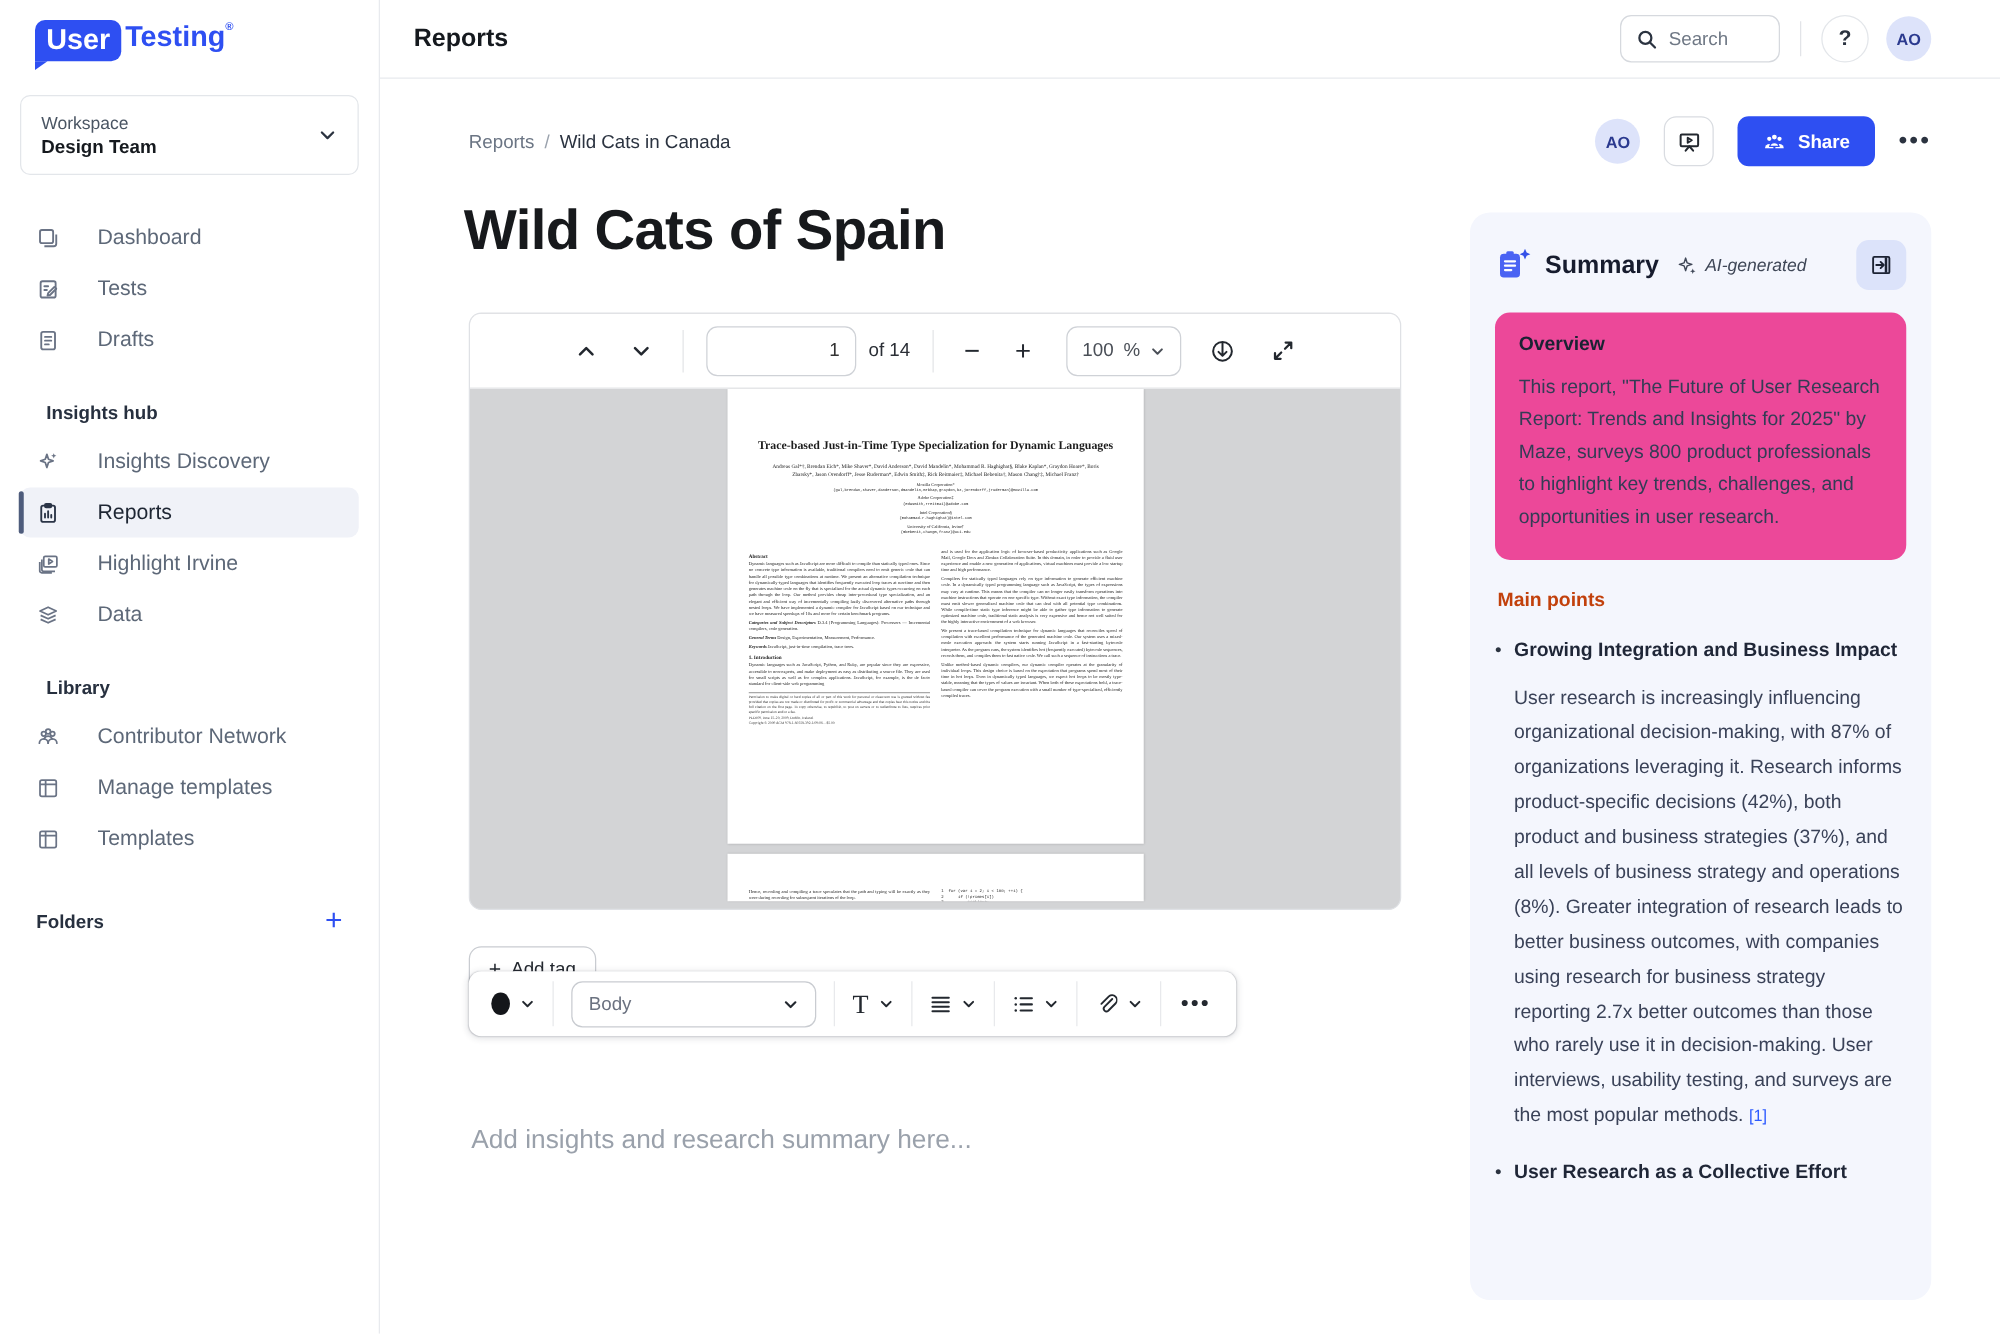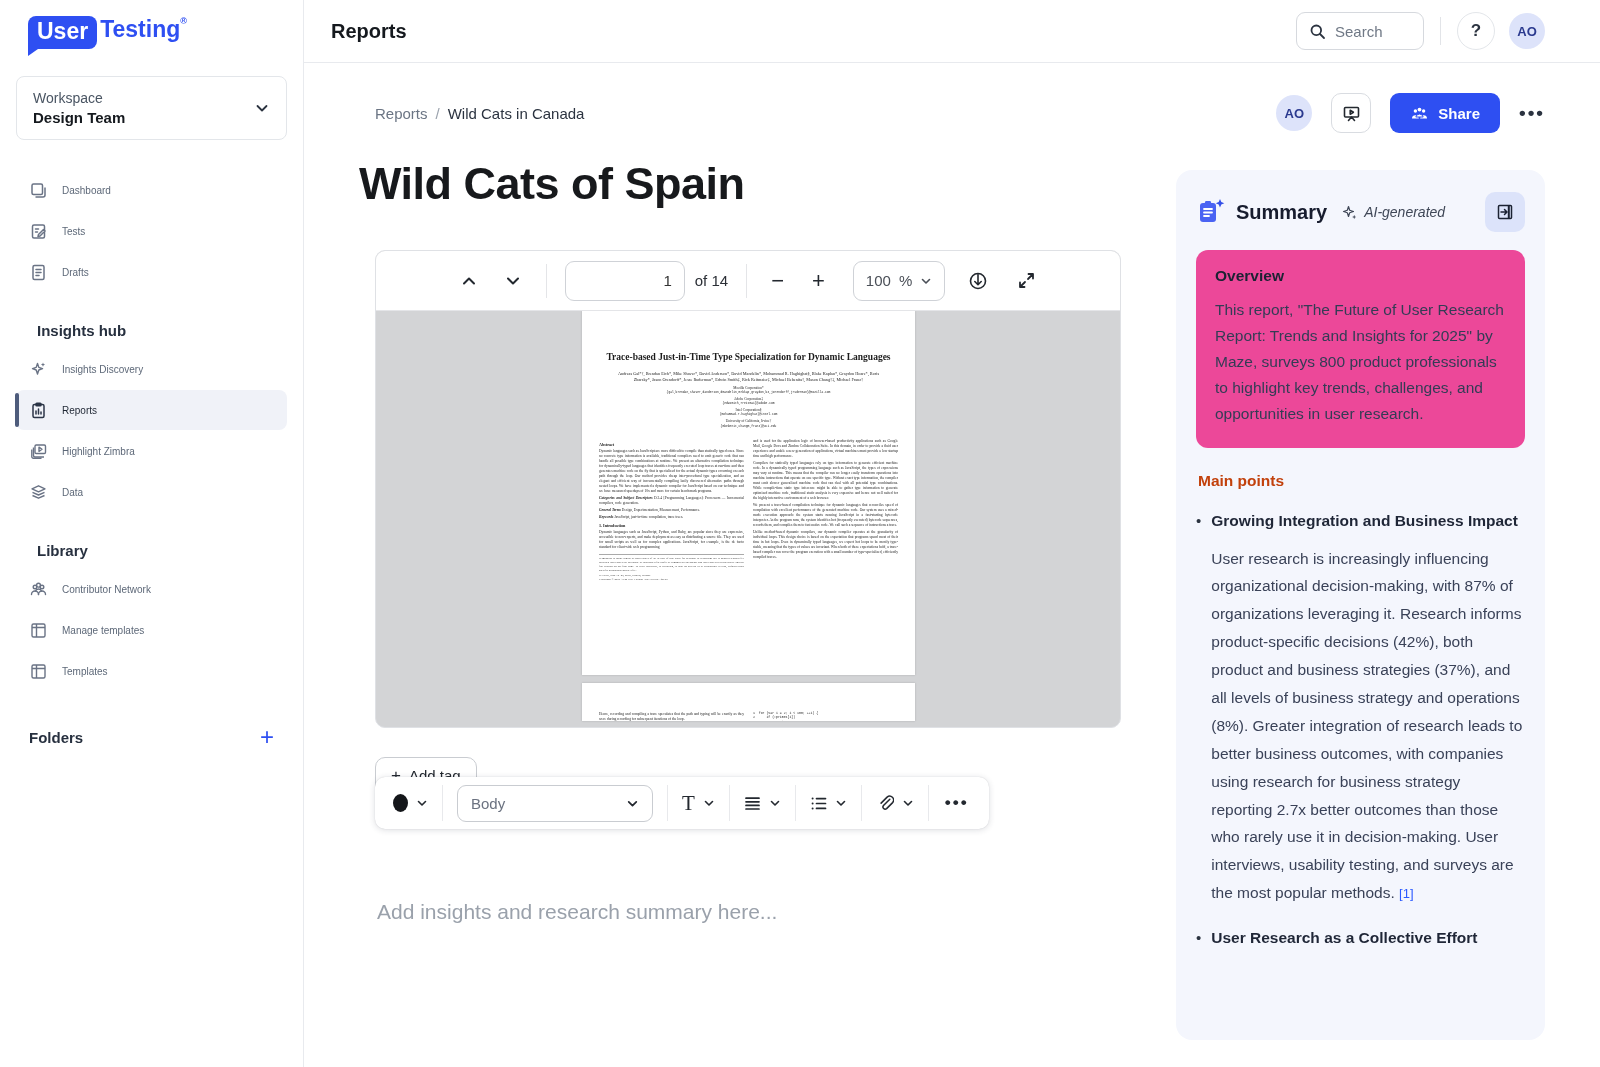--- a/index.html
+++ b/index.html
@@ -13,21 +13,21 @@
   .sidebar { width:304px; flex:0 0 304px; border-right:1px solid #e8eaee; position:relative; background:#fff; overflow:hidden; }
   .logo { display:flex; align-items:flex-start; margin:16px 0 0 28px; }
   .logo-bubble { background:#2e4ff2; color:#fff; font-weight:800; font-size:23px; padding:2px 9px 4px 9px; border-radius:8px 8px 8px 0; position:relative; }
   .logo-bubble::after { content:""; position:absolute; left:0; bottom:-7px; border-left:10px solid #2e4ff2; border-bottom:7px solid transparent; }
   .logo-testing { color:#2e4ff2; font-weight:800; font-size:23px; margin-left:3px; }
   .logo-reg { color:#2e4ff2; font-size:9px; vertical-align:top; }
   .workspace-card { margin:27px 16px 0 16px; border:1px solid #e3e6ea; border-radius:8px; padding:13px 16px; display:flex; align-items:center; justify-content:space-between; cursor:pointer; }
   .ws-label { font-size:14px; color:#4a5563; }
   .ws-name { font-size:15px; font-weight:700; color:#15191e; margin-top:3px; }
   .nav-group { margin-top:30px; }
-  .nav-item { display:flex; align-items:center; gap:14px; height:40px; margin:1px 16px; padding:0 13px; border-radius:8px; font-size:10px; color:#5d6878; cursor:pointer; position:relative; }
+  .nav-item { display:flex; align-items:center; gap:30px; height:40px; margin:1px 16px; padding:0 13px; border-radius:8px; font-size:17px; color:#5d6878; cursor:pointer; position:relative; }
   .nav-item .ico { width:19px; height:19px; flex:0 0 19px; }
   .nav-item.active { background:#f0f2f8; color:#1e2633; }
   .nav-item.active::before { content:""; position:absolute; left:-1px; top:3px; bottom:3px; width:4px; border-radius:3px; background:#4e5c7c; }
   .section-heading { font-size:15px; font-weight:700; color:#27303f; padding:0 37px; margin:30px 0 10px 0; }
   .folders-heading { display:flex; align-items:center; justify-content:space-between; padding:0 29px; margin:34px 0 14px 0; }
   .folders-heading .section-heading { padding:0; margin:0; }
   .add-folder { color:#2e4ff2; font-size:24px; font-weight:400; line-height:1; background:none; border:none; cursor:pointer; }
 
   
   .main { flex:1; position:relative; }
@@ -47,21 +47,21 @@
   .doc-header-row { position:absolute; top:30px; left:71px; right:55px; display:flex; align-items:center; }
   .breadcrumb { display:flex; align-items:center; gap:8px; font-size:15px; }
   .crumb-link { color:#6b7584; cursor:pointer; }
   .crumb-sep { color:#9aa2ad; }
   .crumb-current { color:#2b3340; }
   .doc-actions { margin-left:auto; display:flex; align-items:center; gap:19px; }
   .icon-btn { width:40px; height:40px; border:1px solid #d9dce1; border-radius:10px; background:#fff; display:flex; align-items:center; justify-content:center; cursor:pointer; }
   .share-btn { display:flex; align-items:center; gap:9px; background:#2e4ff2; color:#fff; font-size:15px; font-weight:700; border:none; border-radius:9px; height:40px; padding:0 20px; cursor:pointer; font-family:inherit; }
   .more-btn { background:none; border:none; font-size:19px; letter-spacing:2px; color:#2b3340; cursor:pointer; font-weight:700; }
 
-  .page-title { position:absolute; top:95px; left:55px; font-size:45px; font-weight:700; color:#17191c; letter-spacing:-0.5px; }
+  .page-title { position:absolute; top:95px; left:67px; font-size:45px; font-weight:700; color:#17191c; letter-spacing:-0.5px; }
 
   
   .pdf-card { position:absolute; top:187px; left:71px; width:746px; height:478px; border:1px solid #dfe1e5; border-radius:10px; overflow:hidden; background:#d3d4d6; }
   .pdf-toolbar { height:60px; background:#fff; border-bottom:1px solid #e4e5e8; display:flex; align-items:center; justify-content:center; }
   .pt-btn { background:none; border:none; cursor:pointer; display:flex; align-items:center; justify-content:center; padding:6px; }
   .pt-divider { width:1px; height:34px; background:#e4e5e8; margin:0 18px; }
   .page-input { width:120px; height:40px; border:1px solid #cfd2d7; border-radius:9px; text-align:right; padding:0 12px; font-size:15px; color:#333; outline:none; font-family:inherit; }
   .of-label { font-size:15px; color:#2b2f36; margin-left:10px; }
   .zoom-box { display:flex; align-items:center; gap:8px; border:1px solid #cfd2d7; border-radius:9px; height:40px; padding:0 12px; margin-left:22px; cursor:pointer; }
   .zoom-box span { font-size:15px; color:#4a4f57; }
@@ -176,21 +176,21 @@
           </svg>
         <span>Reports</span>
       </div>
       <div class="nav-item">
         <svg class="ico" viewBox="0 0 19 19" fill="none" stroke="#6a7385" stroke-width="1.4" stroke-linejoin="round">
             <rect x="6" y="3" width="10.5" height="8.5" rx="1.2"></rect>
             <path d="M10 5.2 l3 2.05 -3 2.05 z"></path>
             <path d="M4.5 5.5 v8 a1.5 1.5 0 0 0 1.5 1.5 h9"></path>
             <path d="M2.8 7.5 v7.2 a1.5 1.5 0 0 0 1.5 1.5 h8.2"></path>
           </svg>
-        <span>Highlight Zimbra</span>
+        <span>Highlight Irvine</span>
       </div>
       <div class="nav-item">
         <svg class="ico" viewBox="0 0 19 19" fill="none" stroke="#6a7385" stroke-width="1.4" stroke-linejoin="round">
             <path d="M9.5 2.8 L16 5.8 L9.5 8.8 L3 5.8 Z"></path>
             <path d="M3.5 9.3 L9.5 12 L15.5 9.3"></path>
             <path d="M3.5 12.5 L9.5 15.2 L15.5 12.5"></path>
           </svg>
         <span>Data</span>
       </div>
     </div>

